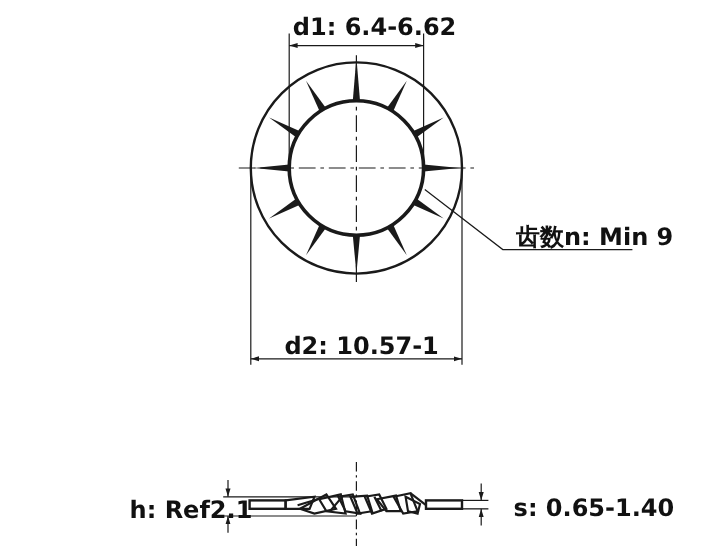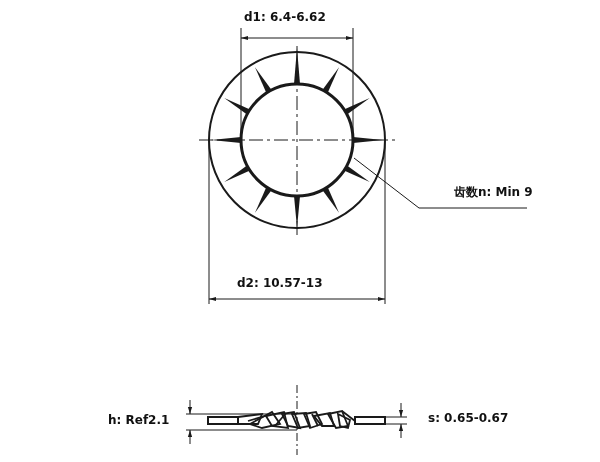--- a/index.html
+++ b/index.html
@@ -1,18 +1,18 @@
 <!DOCTYPE html>
 <html><head>
 <meta charset="utf-8">
 <style>
   html, body { margin: 0; padding: 0; background: #ffffff; }
   body { width: 600px; height: 462px; position: relative; overflow: hidden; font-family: "DejaVu Sans", sans-serif; }
   svg { position: absolute; left: 0; top: 0; }
-  .lbl { position: absolute; font-weight: bold; font-size: 12px; color: #111; white-space: nowrap; font-family: "DejaVu Sans", sans-serif; }
+  .lbl { position: absolute; font-weight: bold; font-size: 20px; color: #111; white-space: nowrap; font-family: "DejaVu Sans", sans-serif; }
 </style>
 </head>
 <body>
 
 <svg width="600" height="462" viewBox="0 0 600 462" xmlns="http://www.w3.org/2000/svg">
   <defs>
     <marker id="arr" viewBox="0 0 10 10" refX="10" refY="5" markerWidth="7" markerHeight="7" orient="auto-start-reverse">
       <path d="M0,2 L10,5 L0,8 z" fill="#1a1a1a"></path>
     </marker>
   </defs>
@@ -80,16 +80,16 @@
       <polygon points="338,414 350,420 348,428 340,426"></polygon>
       <line x1="248" y1="421" x2="268" y2="415"></line>
       <line x1="275" y1="426" x2="286" y2="413"></line>
       <line x1="318" y1="426" x2="312" y2="414"></line>
       <line x1="342" y1="411" x2="355" y2="421"></line>
     </g>
   </g>
 </svg>
 
 <div class="lbl" style="left:244px; top:10px;">d1: 6.4-6.62</div>
-<div class="lbl" style="left:237px; top:276px;">d2: 10.57-13</div>
-<div class="lbl" style="left:430px; top:184px;margin-left:24px;">齿数n: Min 9</div>
+<div class="lbl" style="left:237px; top:276px;">d2: 10.57-1</div>
+<div class="lbl" style="left:430px; top:184px;">齿数n: Min 9</div>
 <div class="lbl" style="left:108px; top:413px;">h: Ref2.1</div>
-<div class="lbl" style="left:428px; top:411px;">s: 0.65-0.67</div>
+<div class="lbl" style="left:428px; top:411px;">s: 0.65-1.40</div>
 
 </body></html>

